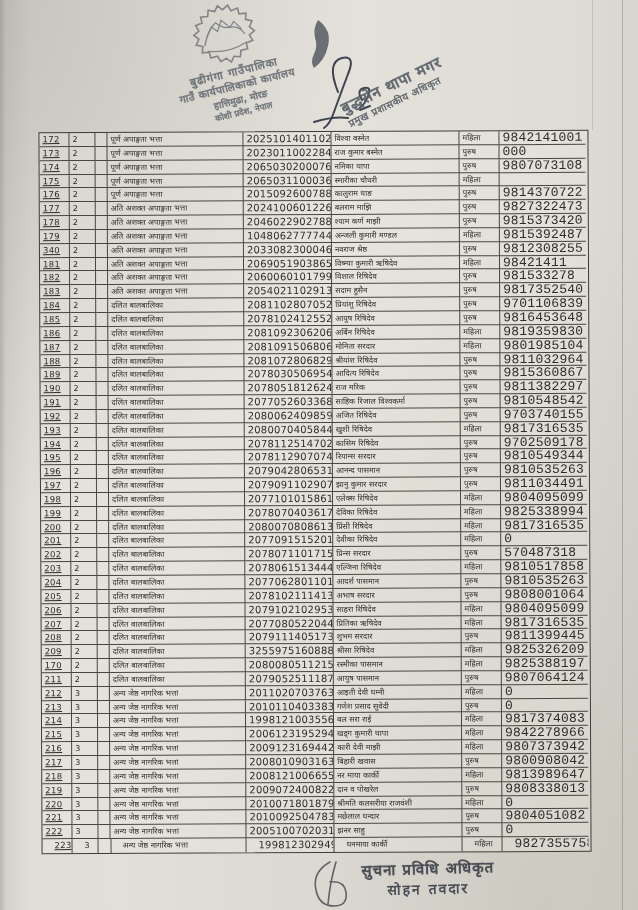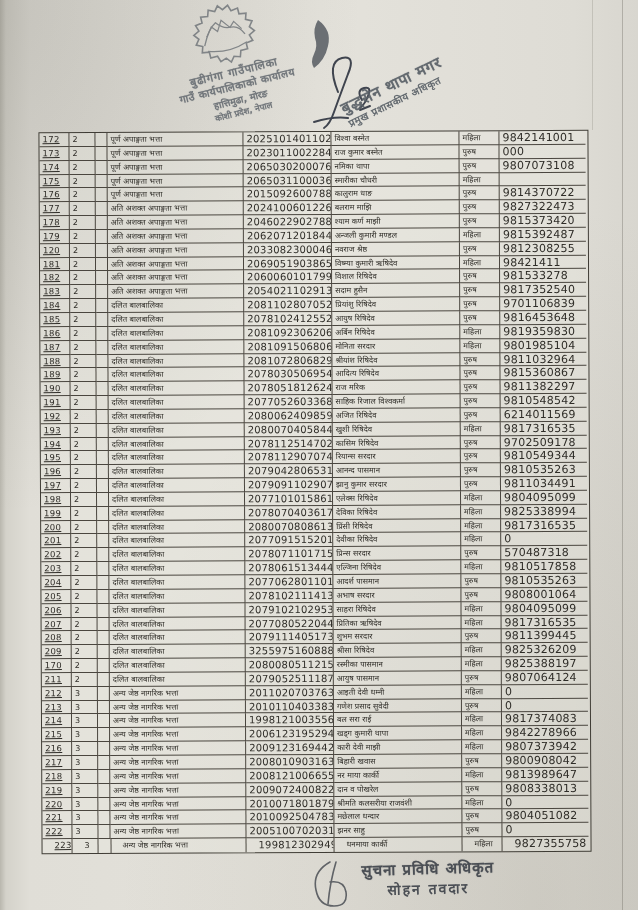--- a/index.html
+++ b/index.html
@@ -46,21 +46,21 @@
        background:rgba(236,234,227,.35);}
   .trow{display:grid;grid-template-columns:30px 26px 12px 136px 88px 128px 40px 86px;
         height:13.85px;}
   .cell{border-right:1px solid #4a463f;border-bottom:1px solid #4a463f;
         font-size:8px;line-height:13.5px;color:#2f2d28;
         padding:0 0 0 3px;overflow:hidden;white-space:nowrap;}
   .trow:last-child .cell{border-bottom:none;padding-left:12px;}
   .cell:last-child{border-right:none;}
   .c-sn{font-size:8.5px;letter-spacing:.3px;text-decoration:underline;}
   .c-id{font-size:10px;letter-spacing:.2px;}
-  .c-phone{font-size:11px;letter-spacing:.2px;}
+  .c-phone{font-size:13px;letter-spacing:.2px;font-family:Liberation Mono, monospace;}
   .c-type,.c-name,.c-gender{font-size:7.8px;}
 
   
   .it-stamp{position:absolute;left:318px;top:858px;width:220px;
             transform:rotate(-1.5deg);color:#4b4f55;text-align:center;}
   .it-stamp .t{font-size:15px;font-weight:bold;letter-spacing:1px;
                text-shadow:0 0 1px rgba(75,79,85,.5);}
   .it-stamp .n{font-size:14px;font-weight:bold;letter-spacing:2px;margin-top:1px;}
   .it-sign{position:absolute;left:300px;top:858px;width:70px;height:52px;}
 </style>
@@ -174,27 +174,27 @@
         <div class="cell c-id">2046022902788</div>
         <div class="cell c-name">श्याम कर्ण माझी</div>
         <div class="cell c-gender">पुरुष</div>
         <div class="cell c-phone">9815373420</div>
       </div>
       <div class="trow">
         <div class="cell c-sn">179</div>
         <div class="cell c-ward">2</div>
         <div class="cell c-spacer"></div>
         <div class="cell c-type">अति अशक्त अपाङ्गता भत्ता</div>
-        <div class="cell c-id">2062071201844</div>
+        <div class="cell c-id">1048062777744</div>
         <div class="cell c-name">अन्जली कुमारी मण्डल</div>
         <div class="cell c-gender">महिला</div>
         <div class="cell c-phone">9815392487</div>
       </div>
       <div class="trow">
-        <div class="cell c-sn">120</div>
+        <div class="cell c-sn">340</div>
         <div class="cell c-ward">2</div>
         <div class="cell c-spacer"></div>
         <div class="cell c-type">अति अशक्त अपाङ्गता भत्ता</div>
         <div class="cell c-id">2033082300046</div>
         <div class="cell c-name">नवराज श्रेष्ठ</div>
         <div class="cell c-gender">पुरुष</div>
         <div class="cell c-phone">9812308255</div>
       </div>
       <div class="trow">
         <div class="cell c-sn">181</div>
@@ -307,21 +307,21 @@
         <div class="cell c-phone">9810548542</div>
       </div>
       <div class="trow">
         <div class="cell c-sn">192</div>
         <div class="cell c-ward">2</div>
         <div class="cell c-spacer"></div>
         <div class="cell c-type">दलित बालबालिका</div>
         <div class="cell c-id">2080062409859</div>
         <div class="cell c-name">अजित रिषिदेव</div>
         <div class="cell c-gender">पुरुष</div>
-        <div class="cell c-phone">6214011569</div>
+        <div class="cell c-phone">9703740155</div>
       </div>
       <div class="trow">
         <div class="cell c-sn">193</div>
         <div class="cell c-ward">2</div>
         <div class="cell c-spacer"></div>
         <div class="cell c-type">दलित बालबालिका</div>
         <div class="cell c-id">2080070405844</div>
         <div class="cell c-name">खुशी रिषिदेव</div>
         <div class="cell c-gender">महिला</div>
         <div class="cell c-phone">9817316535</div>

